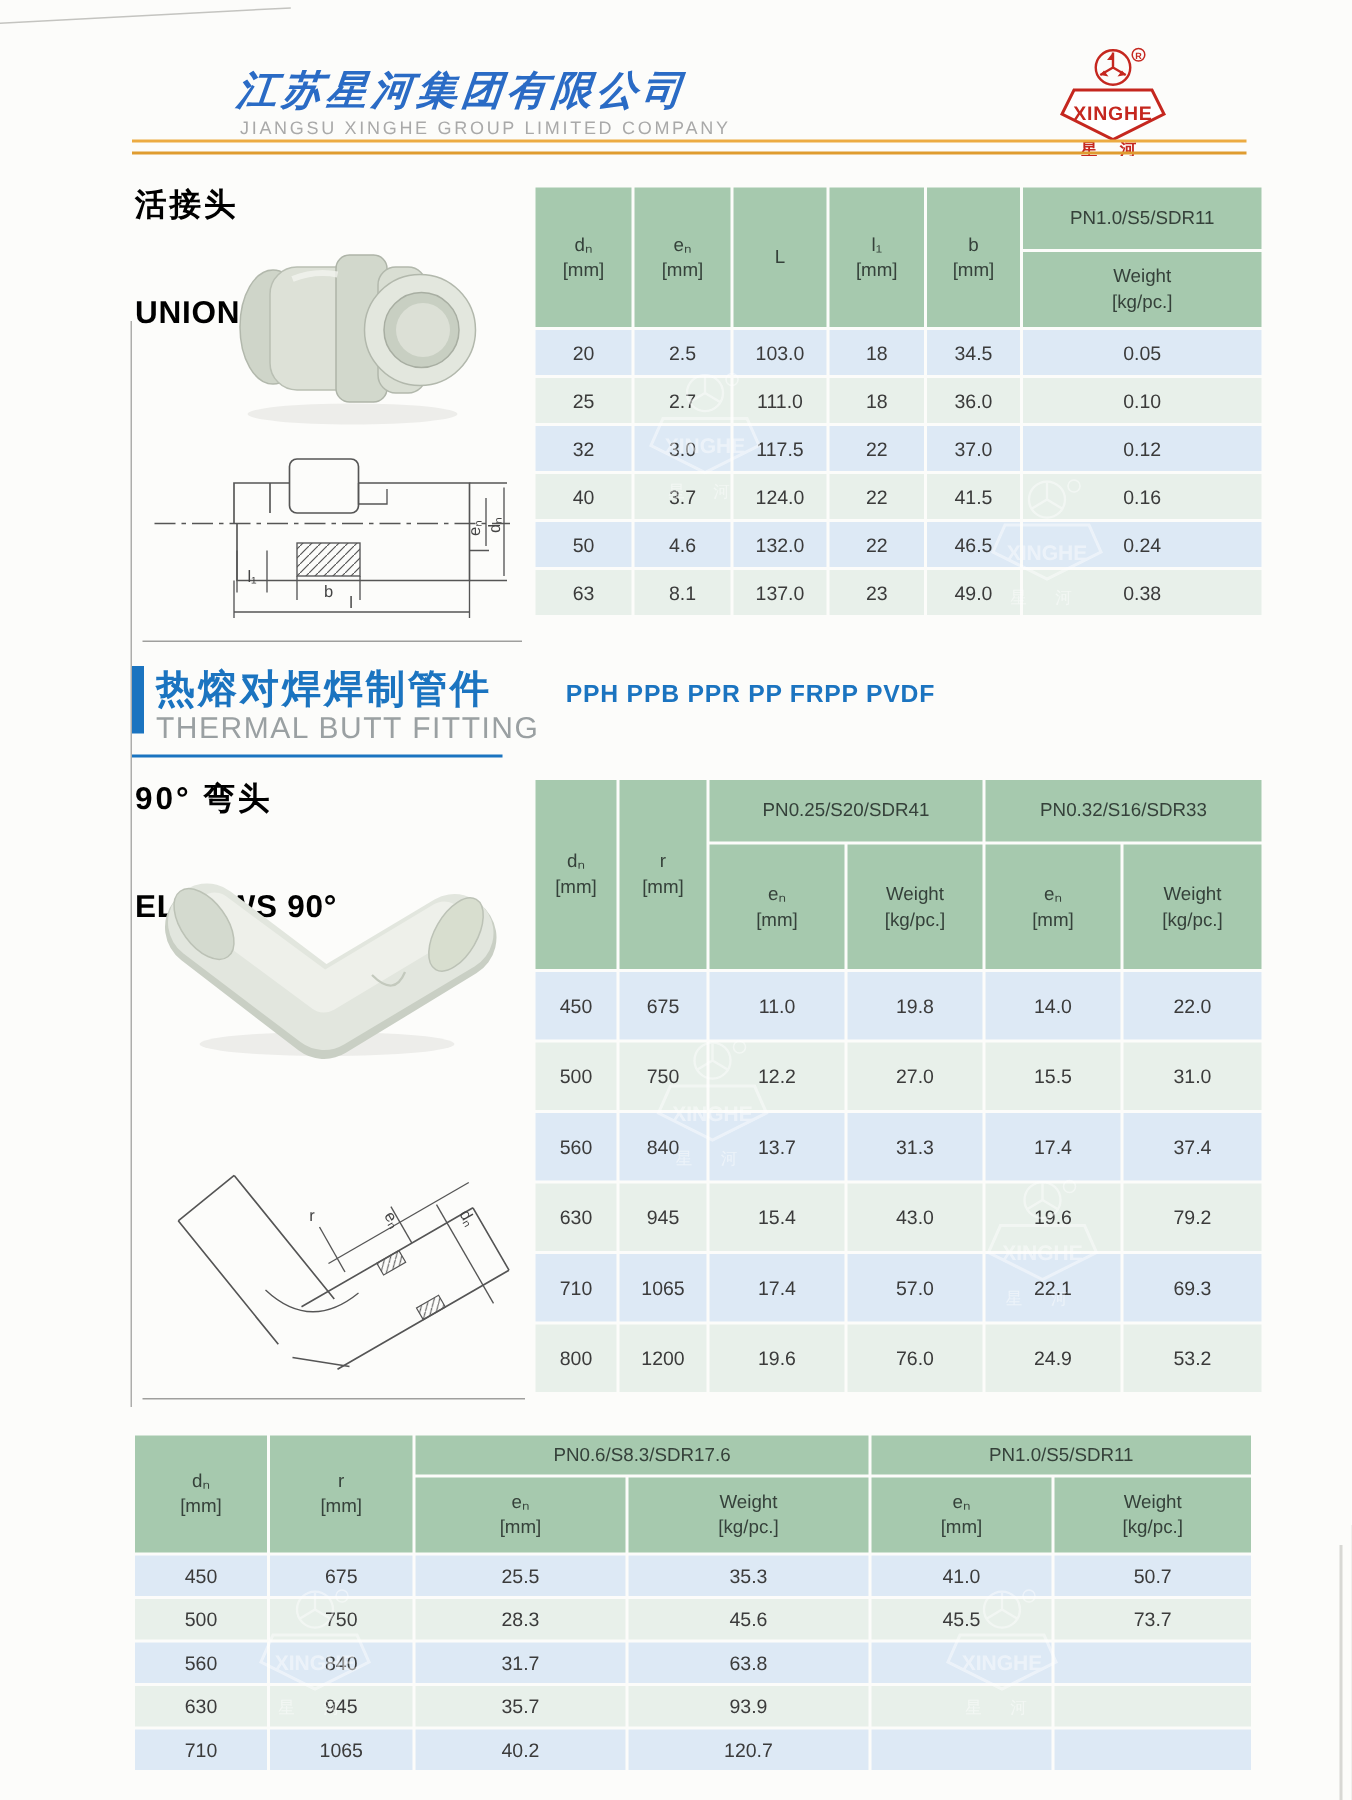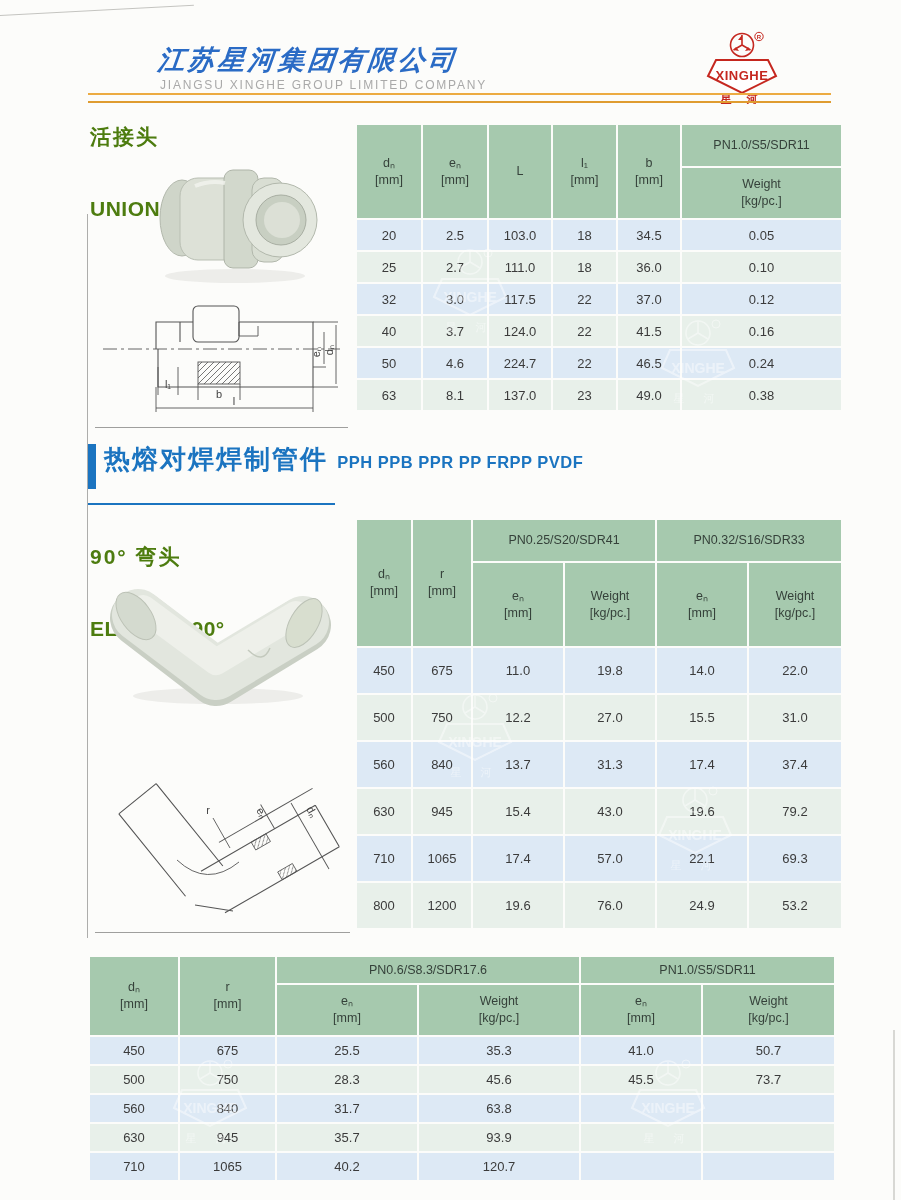--- a/index.html
+++ b/index.html
@@ -25,31 +25,31 @@
     border-top:2px solid #ecab42;border-bottom:2px solid #df9c30;
   }
   .scan-line-top{
     position:absolute;left:-6px;top:10px;width:200px;height:1px;
     background:#c4c4c0;transform:rotate(-3deg);
   }
   .scan-line-left{position:absolute;left:87px;top:214px;width:1px;height:724px;background:#adadab;}
   .scan-line-right{position:absolute;left:893px;top:1030px;width:2px;height:170px;background:#d8d8d4;}
   .sep-line{position:absolute;height:1px;background:#9f9f9d;}
   
-  .sec-title{position:absolute;font-weight:bold;color:#4d7c0f;line-height:1.2;}
+  .sec-title{position:absolute;font-weight:bold;color:#000000;line-height:1.2;}
   .sec-title .cn{font-size:21px;letter-spacing:2px;}
   .sec-title .en{font-size:21px;letter-spacing:0.5px;margin-top:47px;}
   
   .banner{position:absolute;left:88px;top:442px;width:560px;height:66px;}
   .banner-bar{position:absolute;left:0;top:2px;width:8px;height:45px;background:#1b74c0;}
   .banner-cn{
     position:absolute;left:16px;top:0;white-space:nowrap;
     font-size:26px;font-weight:bold;color:#1b74c0;letter-spacing:2px;
   }
-  .banner-mat{font-size:16.5px;font-weight:bold;letter-spacing:0.5px;}
+  .banner-mat{font-size:16.5px;font-weight:bold;letter-spacing:0.5px;margin-left:40px;}
   .banner-en{
     position:absolute;left:16px;top:33px;
     font-size:20px;color:#9aa0a2;letter-spacing:1px;
   }
   .banner-underline{position:absolute;left:0;top:61px;width:247px;height:2px;background:#1b74c0;}
   
   .tbl-wrap{position:absolute;}
   table{width:100%;border-collapse:separate;border-spacing:2px;table-layout:fixed;}
   th{
     background:#a6c9ae;font-weight:normal;font-size:12.5px;color:#35413a;
@@ -214,21 +214,21 @@
             <td>40</td>
             <td>3.7</td>
             <td>124.0</td>
             <td>22</td>
             <td>41.5</td>
             <td>0.16</td>
           </tr>
           <tr>
             <td>50</td>
             <td>4.6</td>
-            <td>224.7</td>
+            <td>132.0</td>
             <td>22</td>
             <td>46.5</td>
             <td>0.24</td>
           </tr>
           <tr>
             <td>63</td>
             <td>8.1</td>
             <td>137.0</td>
             <td>23</td>
             <td>49.0</td>
@@ -237,24 +237,25 @@
         </tbody>
     </table>
   </div>
 
   <div class="banner">
     <div class="banner-bar"></div>
     <div class="banner-cn">
       <span>热熔对焊焊制管件</span>
       <span class="banner-mat">PPH PPB PPR PP FRPP PVDF</span>
     </div>
+    <div class="banner-en">THERMAL BUTT FITTING</div>
     <div class="banner-underline"></div>
   </div>
 
-  <div class="sec-title" style="left:90px;top:544px;">
+  <div class="sec-title" style="left:90px;top:520px;">
     <div class="cn">90° 弯头</div>
     <div class="en">ELBOWS 90°</div>
   </div>
 
   <div class="img-box" style="left:98px;top:570px;">
     <svg width="240" height="140" viewBox="0 0 240 140">
       <ellipse cx="120" cy="126" rx="85" ry="8" fill="#ededea"></ellipse>
       <path d="M40 48 L118 108 L205 55" stroke="#c9cfc4" stroke-width="56" fill="none" stroke-linecap="round" stroke-linejoin="round"></path>
       <path d="M40 45 L118 104 L205 52" stroke="#e2e6de" stroke-width="52" fill="none" stroke-linecap="round" stroke-linejoin="round"></path>
       <path d="M45 38 L118 92 L198 44" stroke="#eef0ea" stroke-width="26" fill="none" stroke-linecap="round" stroke-linejoin="round"></path>

